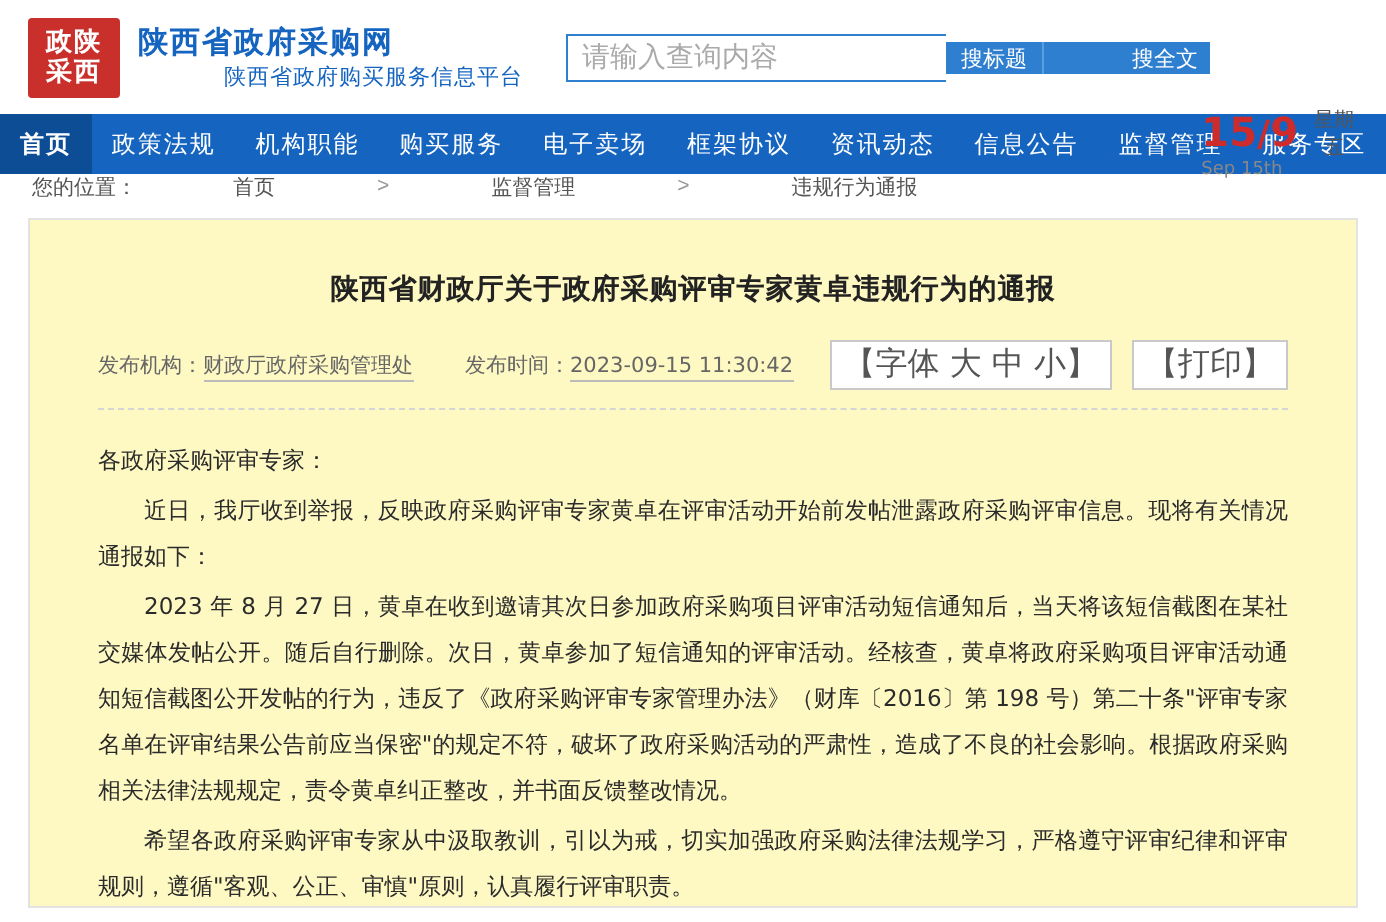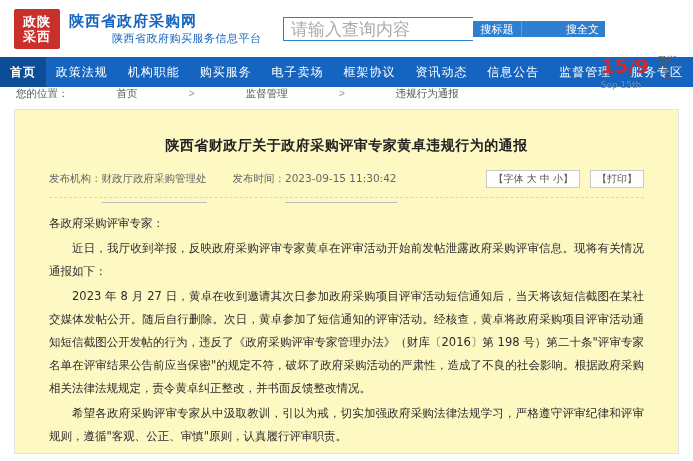--- a/index.html
+++ b/index.html
@@ -50,21 +50,21 @@
   }
   .search-wrap {
     position: absolute; left: 283px; top: 17px;
     display: flex; align-items: center;
   }
   .search-input {
     width: 190px; height: 24px;
     border: 1px solid #2f7fd0;
     border-right: none;
     padding: 0 7px;
-    font-size: 17px;
+    font-size: 14px;
     color: #555;
     outline: none;
     font-family: "DejaVu Sans", sans-serif;
   }
   .search-input::placeholder { color: #aaa; }
   .btn-search {
     height: 16px; min-width: 48px;
     background: #2f7fd0; color: #fff;
     border: none; font-size: 11px;
     cursor: pointer;
@@ -147,26 +147,26 @@
     display: flex;
     align-items: center;
     justify-content: space-between;
     border-bottom: 1px dashed #d5d5d5;
     padding-bottom: 9px;
     font-size: 10.5px;
     color: #666;
     font-family: "DejaVu Sans", sans-serif;
   }
   .meta-left { display: flex; gap: 26px; align-items: center; }
-  .meta-underline { border-bottom: 1px solid #bbb; padding-bottom: 18px; }
+  .meta-underline { border-bottom: 1px solid #bbb; padding-bottom: 1px; }
   .meta-right { display: flex; gap: 10px; align-items: center; }
   .meta-box {
     border: 1px solid #c9c9c9;
     padding: 1px 6px;
-    font-size: 10px;
+    font-size: 16px;
     color: #555;
     background: #fff;
     cursor: pointer;
   }
   .art-body {
     padding-top: 14px;
     font-size: 11.5px;
     line-height: 23px;
     color: #2b2b2b;
     text-align: justify;

